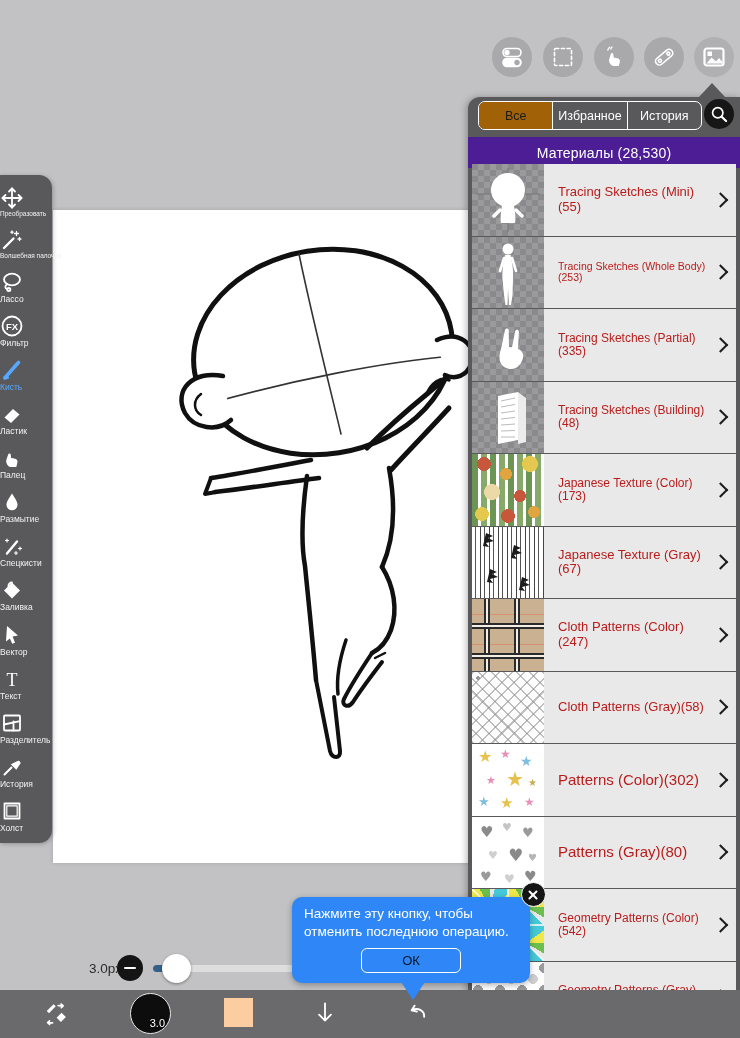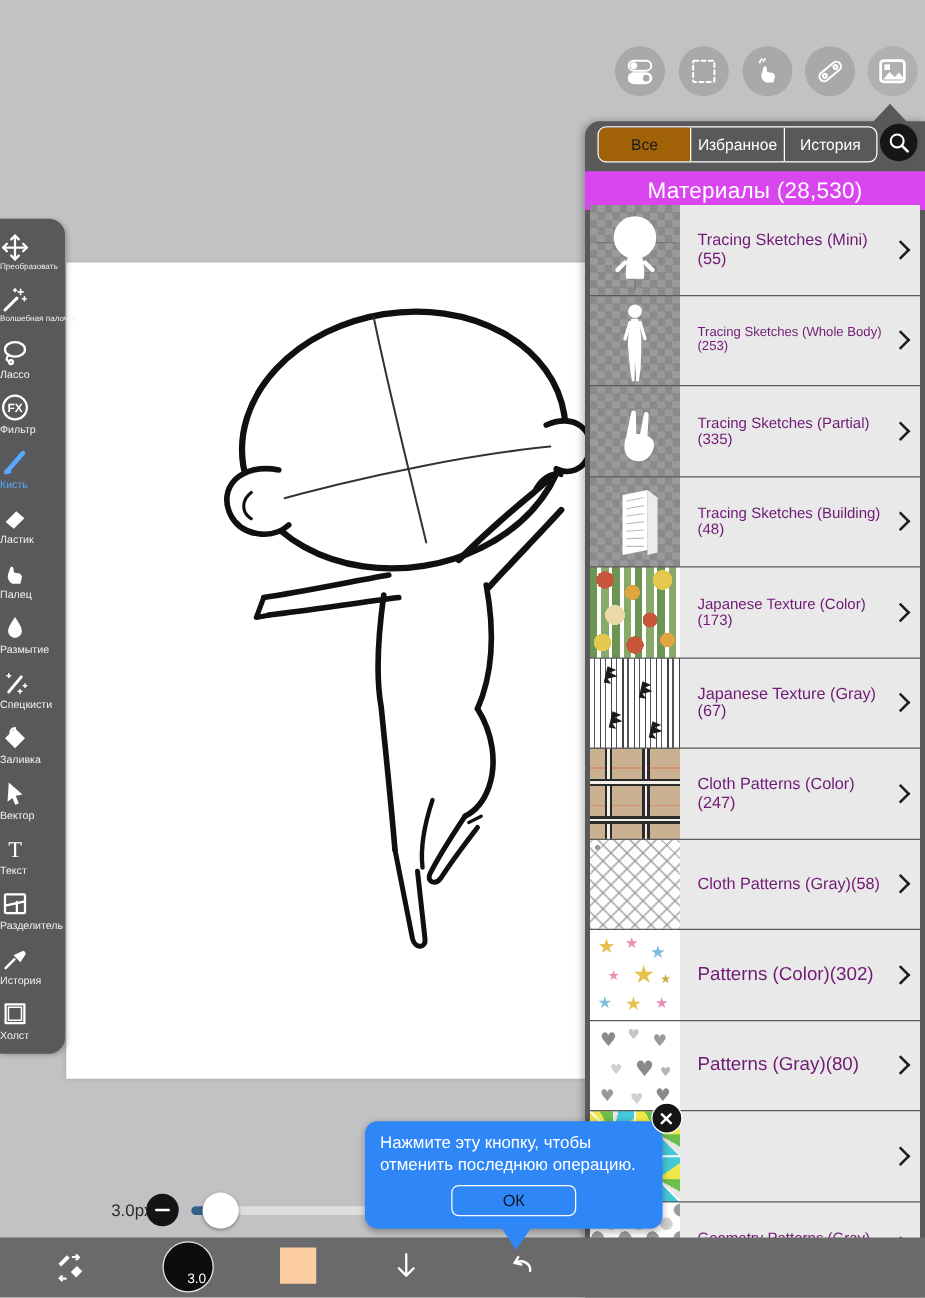--- a/index.html
+++ b/index.html
@@ -36,28 +36,28 @@
   .tabs-row{position:relative;height:36px;padding-top:4px;}
   .tabs-group{position:absolute;left:10px;top:4px;width:222px;height:27px;border:1.5px solid #fff;
     border-radius:7px;display:flex;overflow:hidden;background:transparent;}
   .tab{flex:1;display:flex;align-items:center;justify-content:center;font-size:12.5px;color:#fff;
     border-right:1px solid #fff;cursor:pointer;white-space:nowrap;}
   .tab:last-child{border-right:none;}
   .tab.active{background:#a16207;color:#1c1c1c;}
   .search-btn{position:absolute;right:6px;top:2px;width:30px;height:30px;border-radius:50%;background:#161616;
     border:none;display:flex;align-items:center;justify-content:center;cursor:pointer;padding:0;}
   .search-btn svg{width:20px;height:20px;stroke:#fff;fill:none;stroke-width:2;stroke-linecap:round;}
-  .panel-header{height:31px;background:#d946ef;display:flex;align-items:center;justify-content:center;
-    color:#fff;font-size:18px;letter-spacing:.2px;}
+  .panel-header{height:31px;background:#4c1d95;display:flex;align-items:center;justify-content:center;
+    color:#fff;font-size:14px;letter-spacing:.2px;}
   .mat-list{position:absolute;top:67px;left:4px;right:4px;bottom:0;overflow:hidden;}
   .mat-row{height:71.5px;display:flex;margin-bottom:1px;cursor:pointer;}
   .thumb{width:72px;height:71.5px;flex:0 0 72px;position:relative;overflow:hidden;background:#fff;}
   .thumb svg{position:absolute;inset:0;width:72px;height:72px;}
   .row-body{flex:1;background:#e9e9e9;display:flex;align-items:center;position:relative;padding-left:14px;padding-right:26px;}
-  .row-label{color:#701a75;font-size:13px;line-height:1.1;}
+  .row-label{color:#b91c1c;font-size:13px;line-height:1.1;}
   .chev{position:absolute;right:10px;top:50%;width:9px;height:9px;border-top:2.5px solid #1c1c1c;
     border-right:2.5px solid #1c1c1c;transform:translateY(-50%) rotate(45deg);}
   
   .thumb.checker{background:repeating-conic-gradient(#9a9a9c 0% 25%,#8a8a8c 0% 50%) 0 0/12px 12px;}
   .thumb.japanese-color{background:
     radial-gradient(circle 7px at 12px 10px,#c7563a 98%,transparent),
     radial-gradient(circle 6px at 34px 20px,#e2a43e 98%,transparent),
     radial-gradient(circle 8px at 58px 10px,#e5c94f 98%,transparent),
     radial-gradient(circle 8px at 20px 38px,#ecd9a8 98%,transparent),
     radial-gradient(circle 6px at 48px 42px,#c7563a 98%,transparent),
@@ -479,20 +479,21 @@
             <g stroke="#fff" stroke-width="1.5">
               <line x1="0" y1="0" x2="72" y2="72"></line>
               <line x1="72" y1="0" x2="0" y2="72"></line>
               <line x1="36" y1="0" x2="36" y2="72"></line>
               <line x1="0" y1="36" x2="72" y2="36"></line>
             </g>
             <circle cx="18" cy="54" r="5" fill="#e8d44a" stroke="#fff"></circle>
           </svg>
         </div>
         <div class="row-body">
+          <span class="row-label" style="font-size:12px">Geometry Patterns (Color)(542)</span>
           <span class="chev"></span>
         </div>
       </div>
       <div class="mat-row">
         <div class="thumb geometry-gray"></div>
         <div class="row-body">
           <span class="row-label" style="font-size:12px">Geometry Patterns (Gray)(102)</span>
           <span class="chev"></span>
         </div>
       </div>

